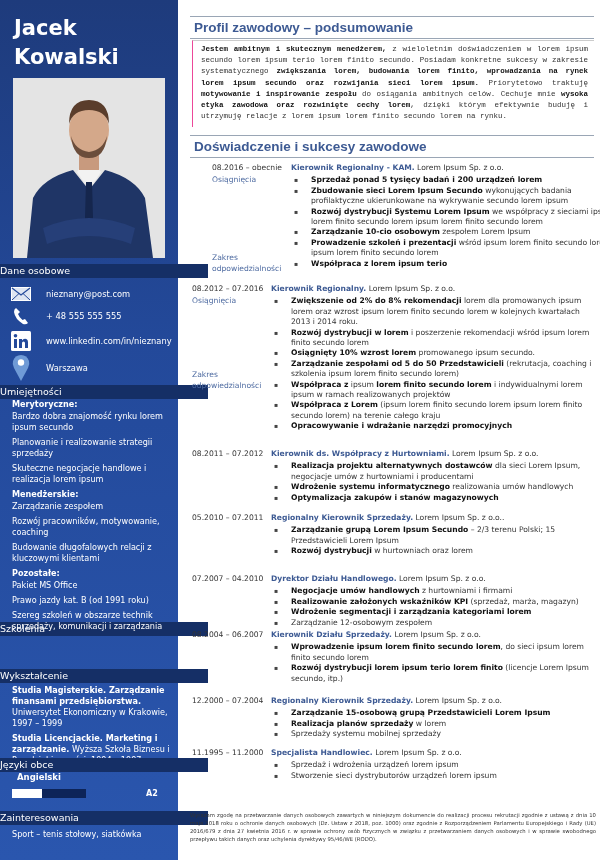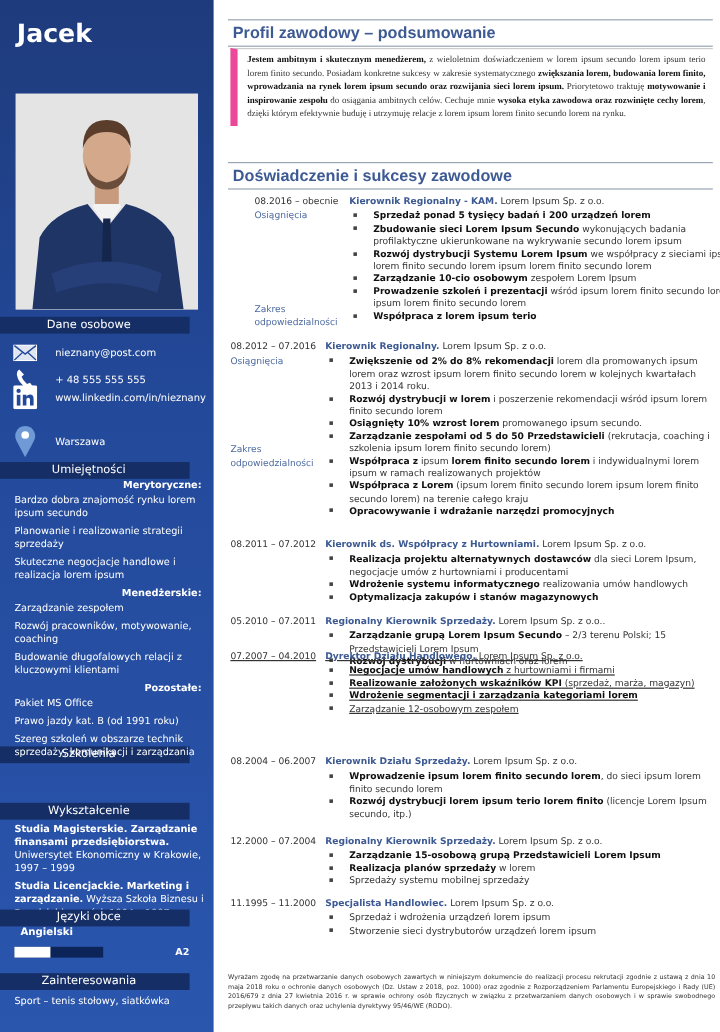--- a/index.html
+++ b/index.html
@@ -4,56 +4,57 @@
 <style>
 *{box-sizing:border-box;margin:0;padding:0}
 html,body{width:600px;height:860px;overflow:hidden;background:#fff}
 body{font-family:"Liberation Sans",sans-serif;position:relative}
 #page{position:absolute;left:0;top:0;width:600px;height:860px;display:flex}
 
 #sidebar{width:178px;height:860px;background:linear-gradient(180deg,#1e3b7c 0%,#23499a 40%,#2a56ae 100%);color:#fff;position:relative;flex:none}
 .name{padding:14px 0 0 14px;font-family:"DejaVu Sans",sans-serif;font-weight:bold;font-size:21px;line-height:29px;color:#fff}
 .photo{position:absolute;left:13px;top:78px;width:152px;height:180px;background:linear-gradient(180deg,#e9e9e9 0%,#dcdcdc 100%);overflow:hidden}
 .photo svg{width:100%;height:100%;display:block}
-.sec-bar{position:absolute;left:0;width:158px;height:14px;background:#152f66;text-align:center;padding-right:10px;font-family:"DejaVu Sans",sans-serif;font-size:9.5px;line-height:14px;color:#fff}
+.sec-bar{position:absolute;left:0;width:208px;height:14px;background:#152f66;text-align:left;padding-right:10px;font-family:"DejaVu Sans",sans-serif;font-size:9.5px;line-height:14px;color:#fff}
 .contact-row{position:absolute;left:10px;display:flex;align-items:center;height:22px}
 .contact-row .ic{width:22px;height:20px;display:flex;align-items:center;justify-content:center;margin-right:14px}
 .contact-row .tx{font-family:"DejaVu Sans",sans-serif;font-size:8.3px;color:#fff}
 .sb-block{position:absolute;left:12px;width:160px;font-family:"DejaVu Sans",sans-serif;font-size:8.1px;line-height:11px;color:#fff}
-.sb-block .sub{text-align:right;font-weight:bold;padding-right:4px;margin:1px 0}
+.sb-block .sub{text-align:left;font-weight:bold;padding-right:4px;margin:1px 0}
 .sb-block .it{margin-bottom:4px}
 .sb-block b{font-weight:bold}
 .lang-name{position:absolute;left:17px;top:772px;font-family:"DejaVu Sans",sans-serif;font-size:8.5px;font-weight:bold}
 .lang-bar{position:absolute;left:12px;top:789px;width:74px;height:9px;background:#0d2458}
 .lang-fill{height:9px;background:#fff}
 .lang-level{position:absolute;left:146px;top:789px;font-family:"DejaVu Sans",sans-serif;font-size:8px;font-weight:bold}
 
 #main{flex:1;position:relative;height:683px}
 .sec-title{position:absolute;left:12px;width:404px;border-top:1px solid #9aa6b5;border-bottom:1px solid #9aa6b5;padding:3px 0 3px 4px;font-family:"Liberation Sans",sans-serif;font-weight:bold;font-size:13.5px;color:#3d5a93}
-.summary{position:absolute;left:14px;top:40px;width:402px;padding:3px 6px 5px 8px;border-left:6px solid #ec4899;border-top:1px solid #ccc;font-family:Liberation Serif, serif;font-size:7.5px;line-height:11.2px;color:#333;text-align:justify}
+.summary{position:absolute;left:14px;top:40px;width:402px;padding:3px 6px 5px 8px;border-left:1px solid #ec4899;border-top:1px solid #ccc;font-family:Liberation Mono, monospace;font-size:7.5px;line-height:11.2px;color:#333;text-align:justify}
 .summary b{color:#111}
 .job{position:absolute;left:14px;width:404px;font-family:"DejaVu Sans",sans-serif;font-size:7.6px;line-height:10.4px;color:#333}
 .job-head{display:flex}
 .job-date{width:79px;flex:none;color:#333}
 .job-title{color:#3d5a93;font-weight:bold}
 .job-body{display:flex;margin-top:2px}
 .job-labels{width:79px;flex:none;position:relative;color:#4d6aa0}
 .job-list{list-style:none;flex:1}
 .job-list li{position:relative;padding-left:20px;margin-bottom:0}
 .job-list li::before{content:"▪";position:absolute;left:3px;top:0;font-size:6px;color:#444}
 .job-list b{color:#111}
 .footer{position:absolute;left:12px;top:811px;width:406px;font-family:"DejaVu Sans",sans-serif;font-size:5.3px;line-height:8px;color:#333;text-align:justify}
 </style>
 </head>
 <body>
 
 <div id="page">
   <aside id="sidebar">
     <div class="name">
       <div>Jacek</div>
+      <div>Kowalski</div>
     </div>
     <div class="photo">
       <svg viewBox="0 0 152 180" preserveAspectRatio="none">
         <rect width="152" height="180" fill="#e4e4e4"></rect>
         <path d="M14 180 L20 120 Q30 100 60 92 L76 112 L92 92 Q122 100 132 120 L140 180 Z" fill="#1f3566"></path>
         <path d="M64 94 L76 112 L88 94 L84 88 L68 88 Z" fill="#f2f2f2"></path>
         <path d="M73 104 L79 104 L80 140 L76 146 L72 140 Z" fill="#15264d"></path>
         <rect x="66" y="72" width="20" height="20" fill="#c89a7e"></rect>
         <ellipse cx="76" cy="52" rx="20" ry="25" fill="#d4a88a"></ellipse>
         <path d="M56 46 Q56 22 76 22 Q96 22 96 46 Q92 32 76 32 Q60 32 56 46 Z" fill="#5a3d2b"></path>
@@ -75,21 +76,21 @@
       <span class="tx">nieznany@post.com</span>
     </div>
     <div class="contact-row" style="top:305px">
       <span class="ic">
         <svg width="16" height="18" viewBox="0 0 16 18">
             <path d="M3 1 Q1 2 1 5 Q2 12 10 17 Q13 18 15 16 L12 12 L9.5 13 Q6 10 5 7 L7 5 Z" fill="#fff"></path>
           </svg>
       </span>
       <span class="tx">+ 48 555 555 555</span>
     </div>
-    <div class="contact-row" style="top:320px">
+    <div class="contact-row" style="top:330px">
       <span class="ic">
         <svg width="20" height="20" viewBox="0 0 20 20">
             <rect width="20" height="20" rx="1.5" fill="#fff"></rect>
             <rect x="3" y="8" width="3" height="9" fill="#23499a"></rect>
             <circle cx="4.5" cy="4.8" r="1.8" fill="#23499a"></circle>
             <path d="M8 8 H11 V9.5 Q12 7.8 14 7.8 Q17 7.8 17 11.5 V17 H14 V12 Q14 10.5 12.5 10.5 Q11 10.5 11 12 V17 H8 Z" fill="#23499a"></path>
           </svg>
       </span>
       <span class="tx">www.linkedin.com/in/nieznany</span>
     </div>
@@ -205,21 +206,21 @@
             <div><span class="job-title">Regionalny Kierownik Sprzedaży.</span><span> Lorem Ipsum Sp. z o.o..</span></div>
           </div>
           <div class="job-body">
             <div class="job-labels"></div>
             <ul class="job-list">
               <li><b>Zarządzanie grupą Lorem Ipsum Secundo</b><span> – 2/3 terenu Polski; 15 Przedstawicieli Lorem Ipsum</span></li>
               <li><b>Rozwój dystrybucji</b><span> w hurtowniach oraz lorem</span></li>
             </ul>
           </div>
         </div>
-        <div class="job" style="top: 542px; text-decoration: underline;">
+        <div class="job" style="top: 574px;">
           <div class="job-head">
             <div class="job-date">07.2007 – 04.2010</div>
             <div><span class="job-title">Dyrektor Działu Handlowego.</span><span> Lorem Ipsum Sp. z o.o.</span></div>
           </div>
           <div class="job-body">
             <div class="job-labels"></div>
             <ul class="job-list">
               <li><b>Negocjacje umów handlowych</b><span> z hurtowniami i firmami</span></li>
               <li><b>Realizowanie założonych wskaźników KPI</b><span> (sprzedaż, marża, magazyn)</span></li>
               <li><b>Wdrożenie segmentacji i zarządzania kategoriami lorem</b></li>

